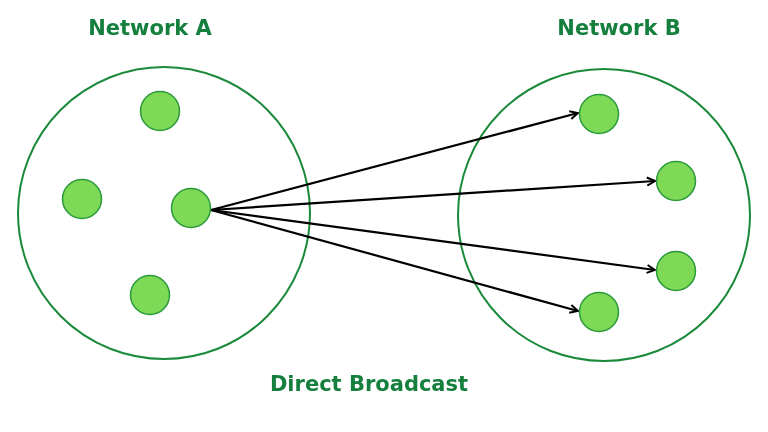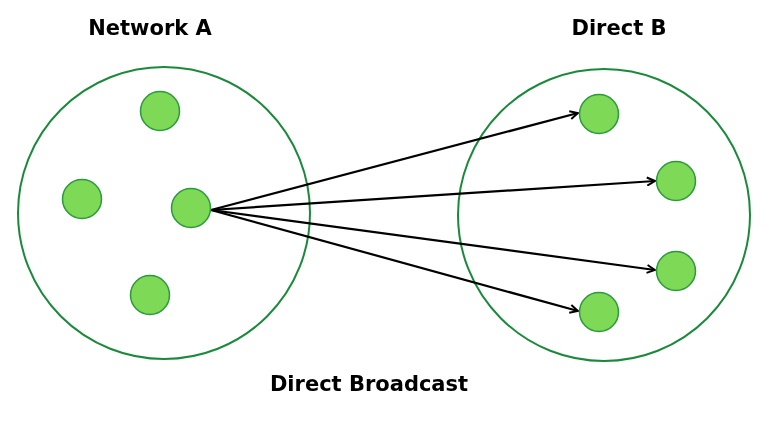--- a/index.html
+++ b/index.html
@@ -1,27 +1,27 @@
 <!DOCTYPE html>
 <html><head>
 <meta charset="utf-8">
 <style>
   html, body { margin:0; padding:0; background:#ffffff; }
   body { width:768px; height:432px; position:relative; overflow:hidden; font-family:"DejaVu Sans", sans-serif; }
-  .title { position:absolute; color:#000000; font-weight:bold; font-size:21px; white-space:nowrap; transform:translateX(-50%); }
+  .title { position:absolute; color:#15803d; font-weight:bold; font-size:21px; white-space:nowrap; transform:translateX(-50%); }
   #t-a { left:150px; top:16px; }
   #t-b { left:619px; top:16px; }
   #t-c { left:369px; top:372px; }
   svg { position:absolute; left:0; top:0; }
 </style>
 </head>
 <body>
 
 <div class="title" id="t-a">Network A</div>
-<div class="title" id="t-b">Direct B</div>
+<div class="title" id="t-b">Network B</div>
 <div class="title" id="t-c">Direct Broadcast</div>
 
 <svg width="768" height="432">
   <defs>
     <marker id="arrowhead" markerWidth="10" markerHeight="10" refX="9" refY="5" orient="auto" markerUnits="userSpaceOnUse">
       <path d="M1,1 L9,5 L1,9" fill="none" stroke="#000" stroke-width="2"></path>
     </marker>
   </defs>
   <circle cx="164" cy="213" r="146" fill="none" stroke="#1a8a3a" stroke-width="2"></circle>
   <circle cx="604" cy="215" r="146" fill="none" stroke="#1a8a3a" stroke-width="2"></circle>

